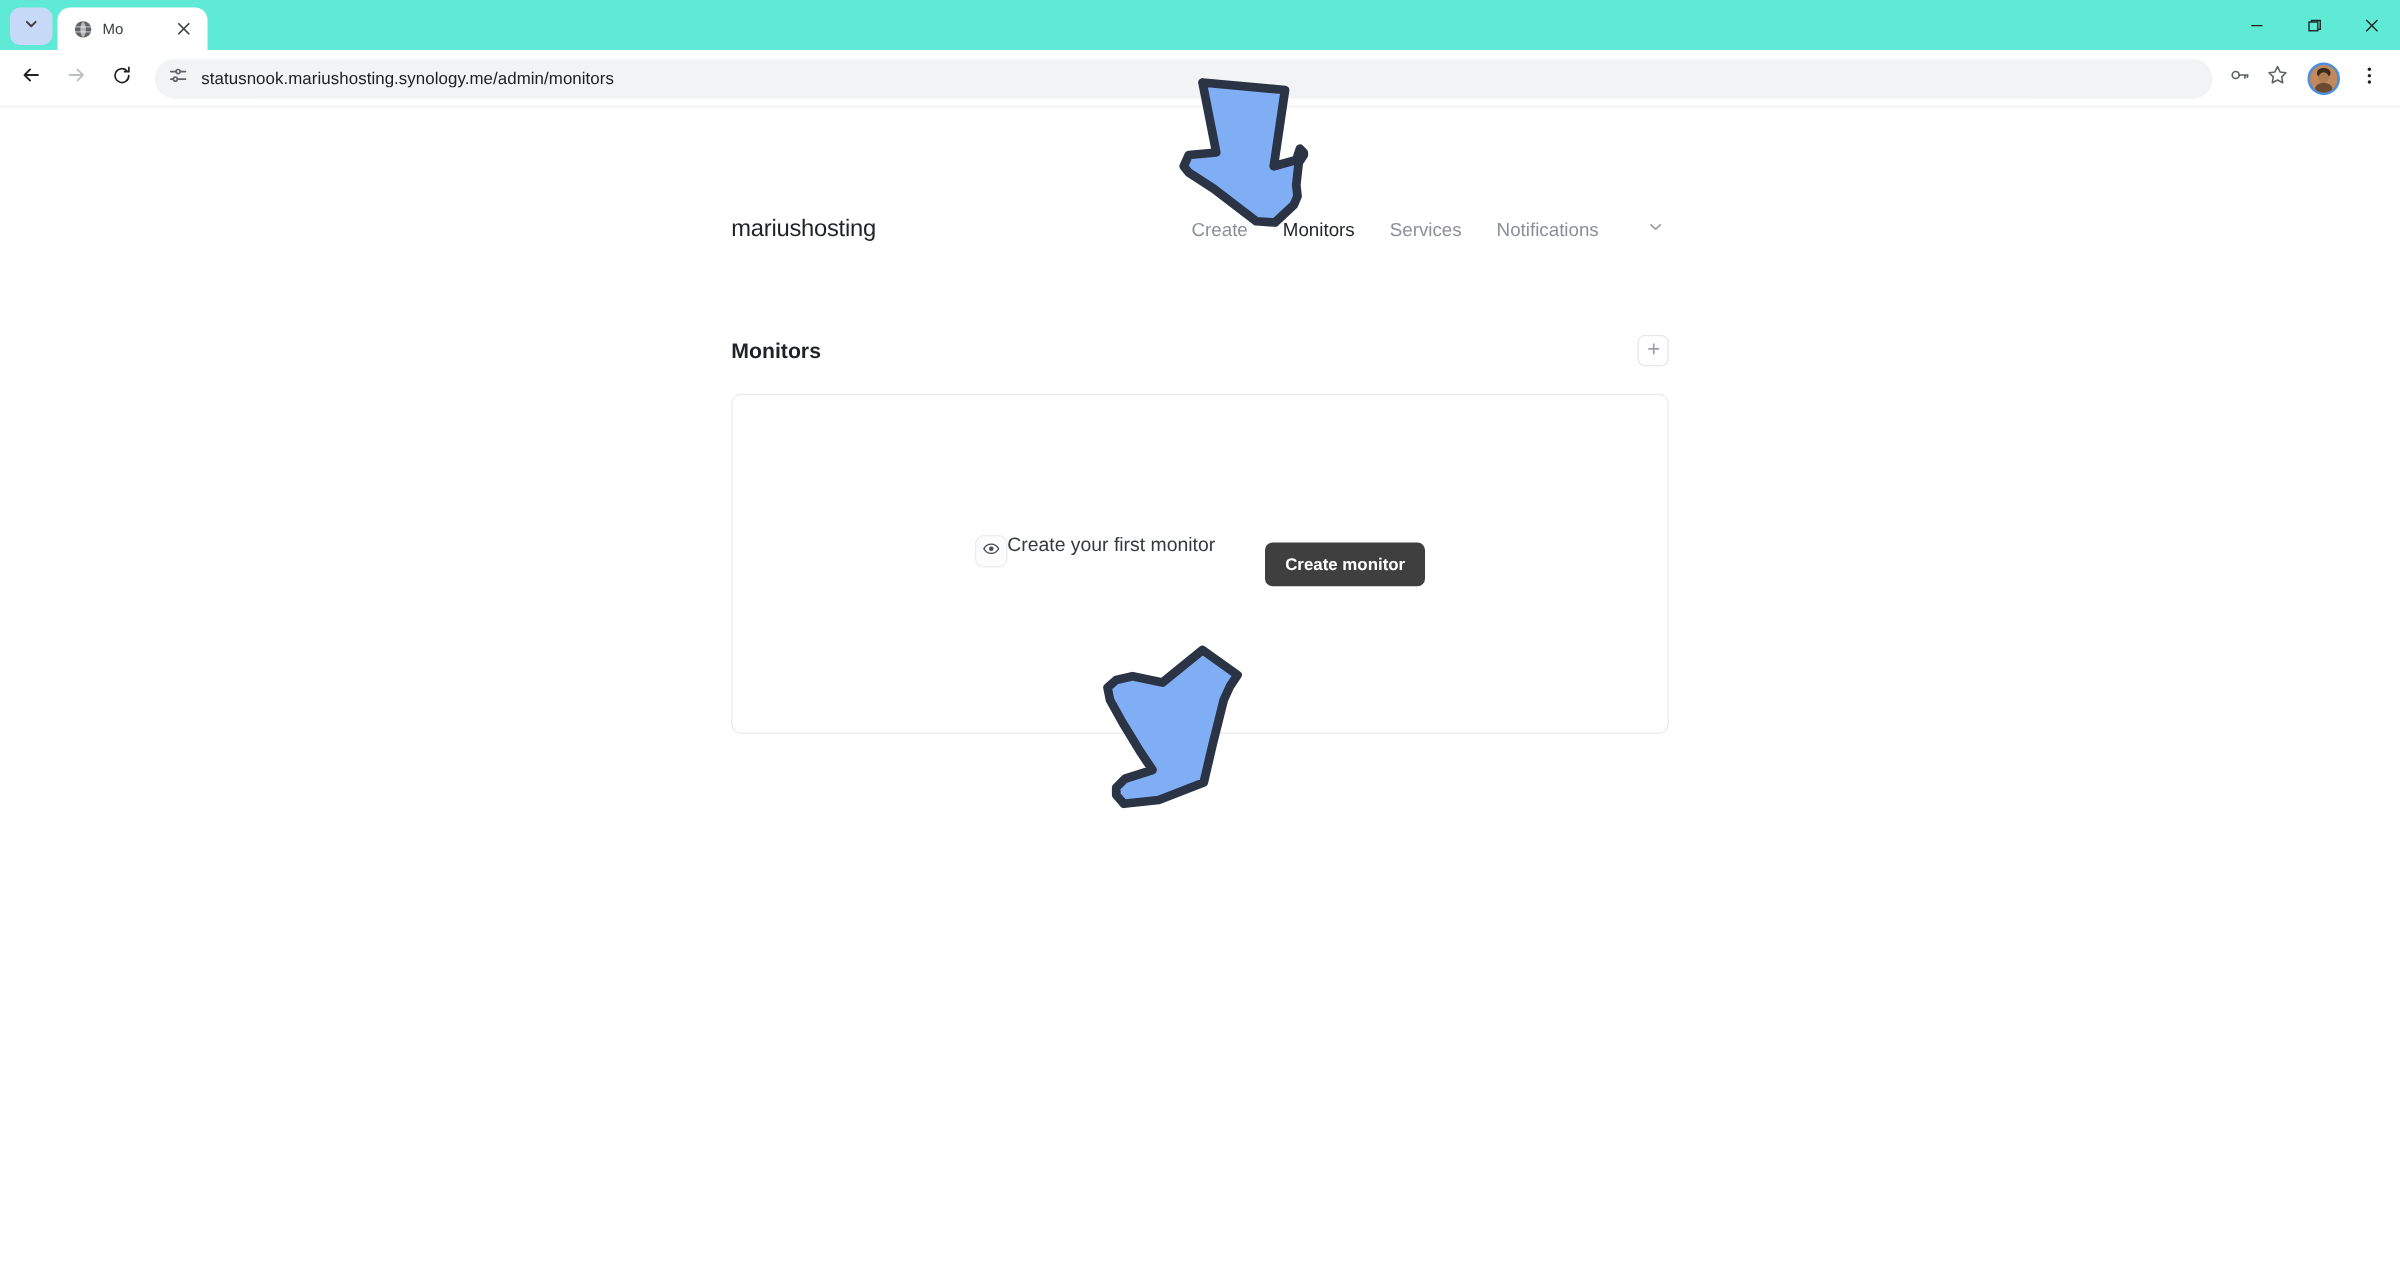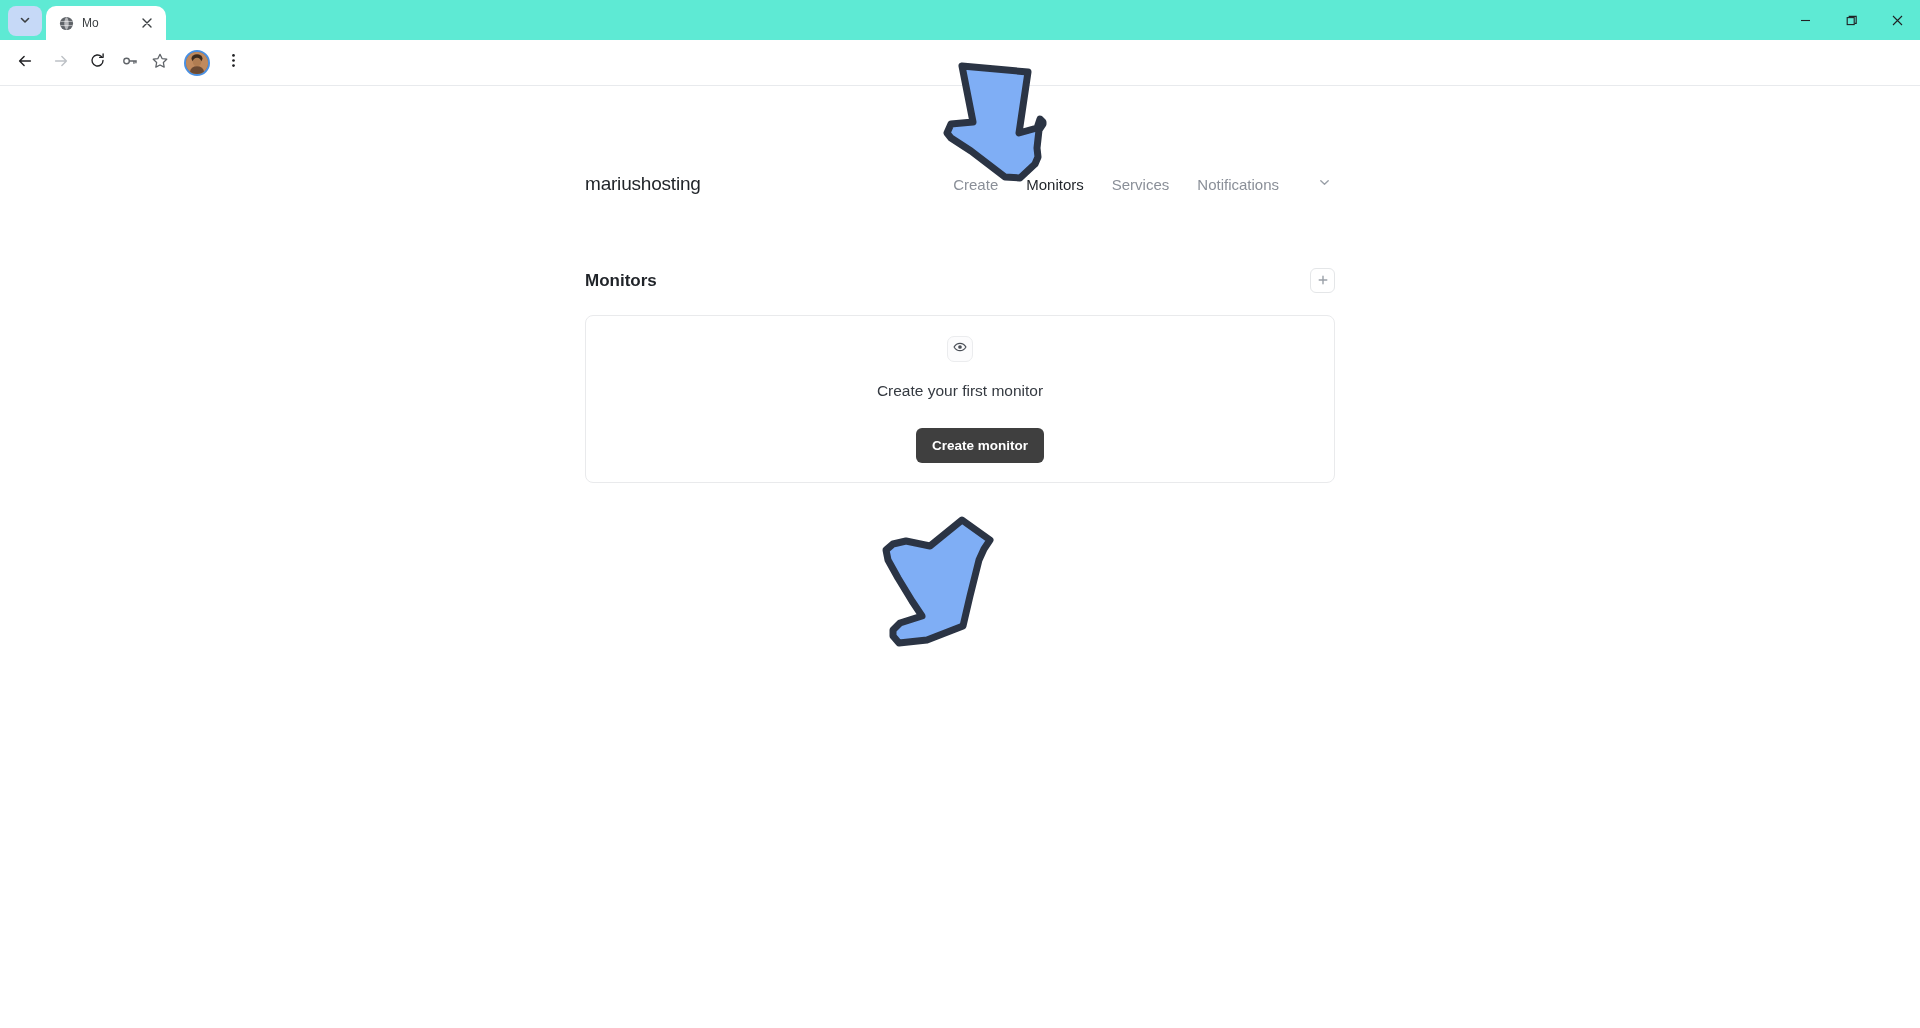--- a/index.html
+++ b/index.html
@@ -277,23 +277,22 @@
     display: flex;
     align-items: center;
     justify-content: center;
     cursor: pointer;
   }
 
   .empty-card {
     border: 1px solid #e9eaec;
     border-radius: 8px;
     background: #fff;
-    height: 168px;
-    display: flex;
-    flex-direction: column;
+    height: 272px;
+    display: flex;
     align-items: center;
     justify-content: center;
     gap: 0;
   }
 
   .eye-badge {
     width: 26px;
     height: 26px;
     border: 1px solid #ebecee;
     border-radius: 7px;
@@ -407,20 +406,31 @@
 
     <div class="nav-btn">
       <span>
         <svg width="17" height="17" viewBox="0 0 20 20" fill="none">
           <path d="M16.5 10a6.5 6.5 0 1 1-1.9-4.6" stroke="#202124" stroke-width="1.6" stroke-linecap="round"></path>
           <path d="M16.6 2.2v4.1h-4.1" stroke="#202124" stroke-width="1.6" stroke-linecap="round" stroke-linejoin="round"></path>
         </svg>
       </span>
     </div>
 
+    <div class="omnibox">
+      <span>
+        <svg width="17" height="17" viewBox="0 0 20 20" fill="none">
+          <path d="M3 6.2h5.2M11.8 6.2H17" stroke="#5f6368" stroke-width="1.5" stroke-linecap="round"></path>
+          <circle cx="10" cy="6.2" r="1.9" stroke="#5f6368" stroke-width="1.5"></circle>
+          <path d="M3 13.3h2.6M9.2 13.3H17" stroke="#5f6368" stroke-width="1.5" stroke-linecap="round"></path>
+          <circle cx="7.4" cy="13.3" r="1.9" stroke="#5f6368" stroke-width="1.5"></circle>
+        </svg>
+      </span>
+      <span class="omnibox-url" title="statusnook.mariushosting.synology.me/admin/monitors">statusnook.mariushosting.synology.me/admin/monitors</span>
+    </div>
 
     <div class="omni-right">
       <div class="omni-icon-btn">
         <span>
           <svg width="18" height="18" viewBox="0 0 20 20" fill="none">
             <circle cx="6.2" cy="10" r="3.1" stroke="#5f6368" stroke-width="1.5"></circle>
             <path d="M9.3 10H17M14.4 10v2.6M16.6 10v2" stroke="#5f6368" stroke-width="1.5" stroke-linecap="round"></path>
           </svg>
         </span>
       </div>

